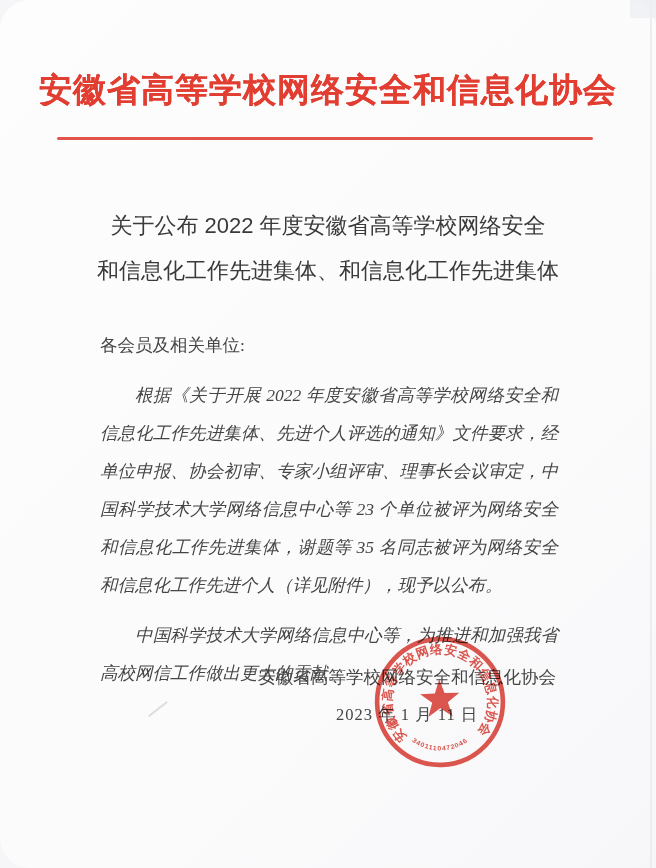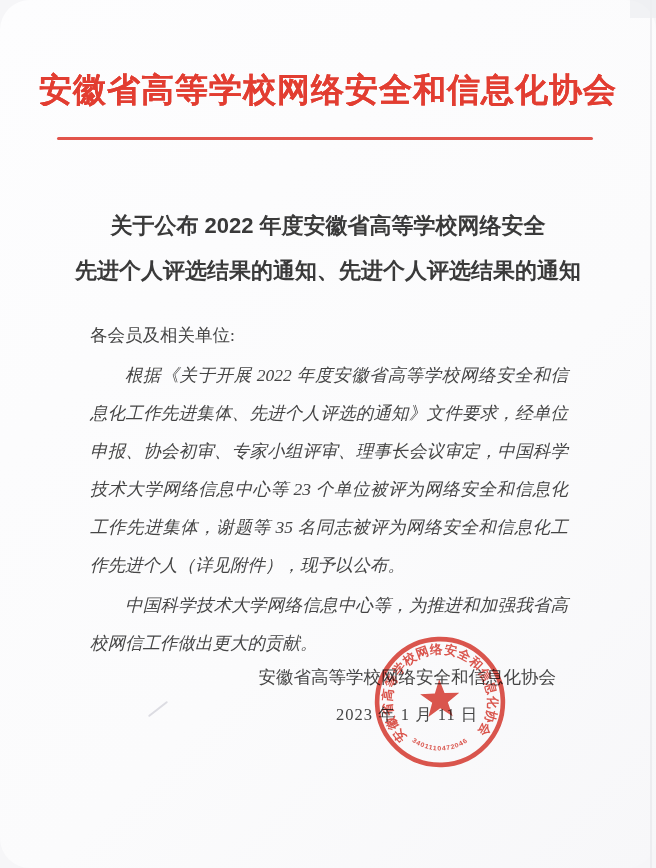--- a/index.html
+++ b/index.html
@@ -37,31 +37,31 @@
     white-space:nowrap;
   }
   .red-rule{
     position:absolute;top:137px;left:57px;width:536px;height:3px;
     background:#e2544b;border-radius:2px;
   }
   
   .doc-title{
     position:absolute;top:203px;left:0;width:100%;
     text-align:center;color:#3a3a3a;
-    font-size:22px;font-weight:bold;
+    font-size:22px;font-weight:normal;
     line-height:45px;
     font-family:"Liberation Sans","DejaVu Sans",sans-serif;
   }
   
   .body-text{
     position:absolute;top:314px;left:88px;width:482px;
     font-size:17.5px;color:#454545;line-height:38px;
     text-align:justify;
   }
-  .body-text p{margin:2px;}
+  .body-text p{margin:12px;}
   .body-text p.indent{text-indent:2em;font-style:italic;}
   
   .sign-block{
     position:absolute;top:658px;right:100px;
     text-align:center;color:#454545;
     font-size:17.5px;line-height:38px;
     z-index:1;
   }
   .sign-block .sign-date{font-size:16.5px;letter-spacing:1px;}
   
@@ -86,21 +86,21 @@
 
   <div class="scan-edge-right"></div>
   <div class="scan-corner"></div>
 
   <div class="letterhead">安徽省高等学校网络安全和信息化协会</div>
 
   <div class="red-rule"></div>
 
   <div class="doc-title">
     <div>关于公布 2022 年度安徽省高等学校网络安全</div>
-    <div>先进个人评选结果的通知、先进个人评选结果的通知</div>
+    <div>和信息化工作先进集体、和信息化工作先进集体</div>
   </div>
 
   <div class="body-text">
     <p>各会员及相关单位:</p>
     <p class="indent">根据《关于开展 2022 年度安徽省高等学校网络安全和信息化工作先进集体、先进个人评选的通知》文件要求，经单位申报、协会初审、专家小组评审、理事长会议审定，中国科学技术大学网络信息中心等 23 个单位被评为网络安全和信息化工作先进集体，谢题等 35 名同志被评为网络安全和信息化工作先进个人（详见附件），现予以公布。</p>
     <p class="indent">中国科学技术大学网络信息中心等，为推进和加强我省高校网信工作做出更大的贡献。</p>
   </div>
 
   <div class="sign-block">
     <div>安徽省高等学校网络安全和信息化协会</div>

